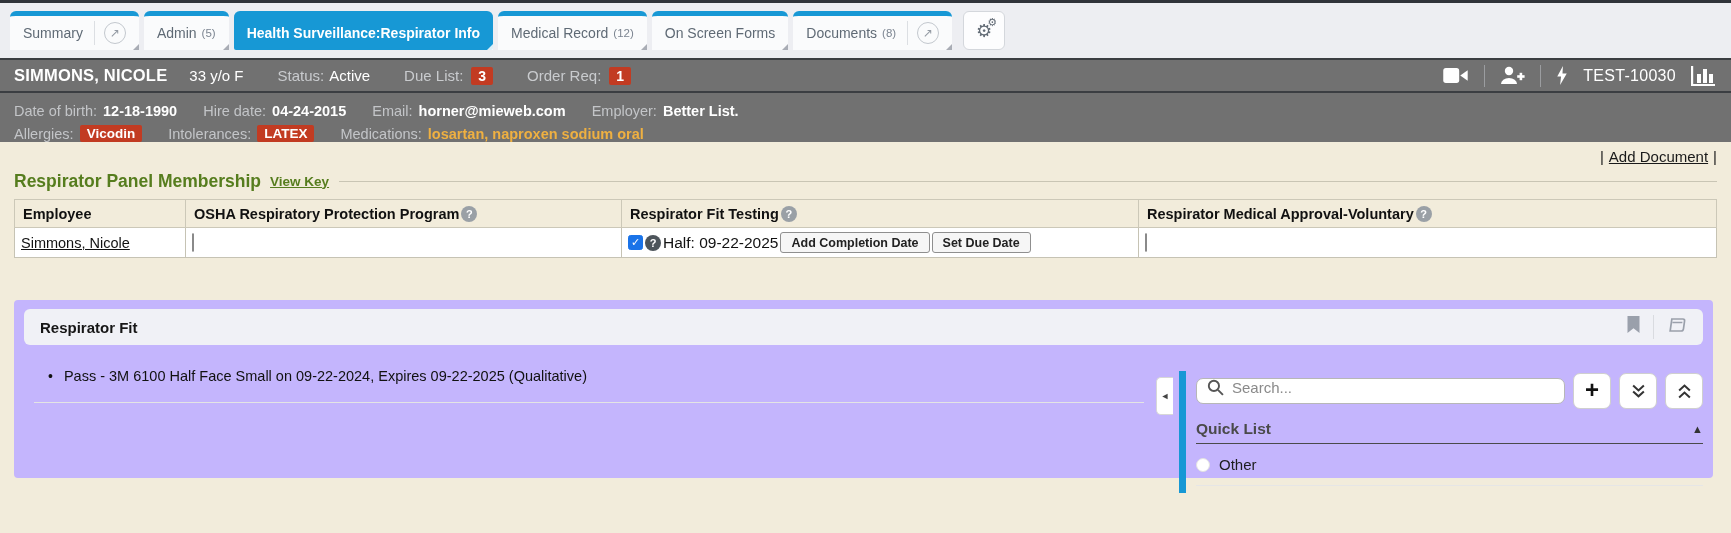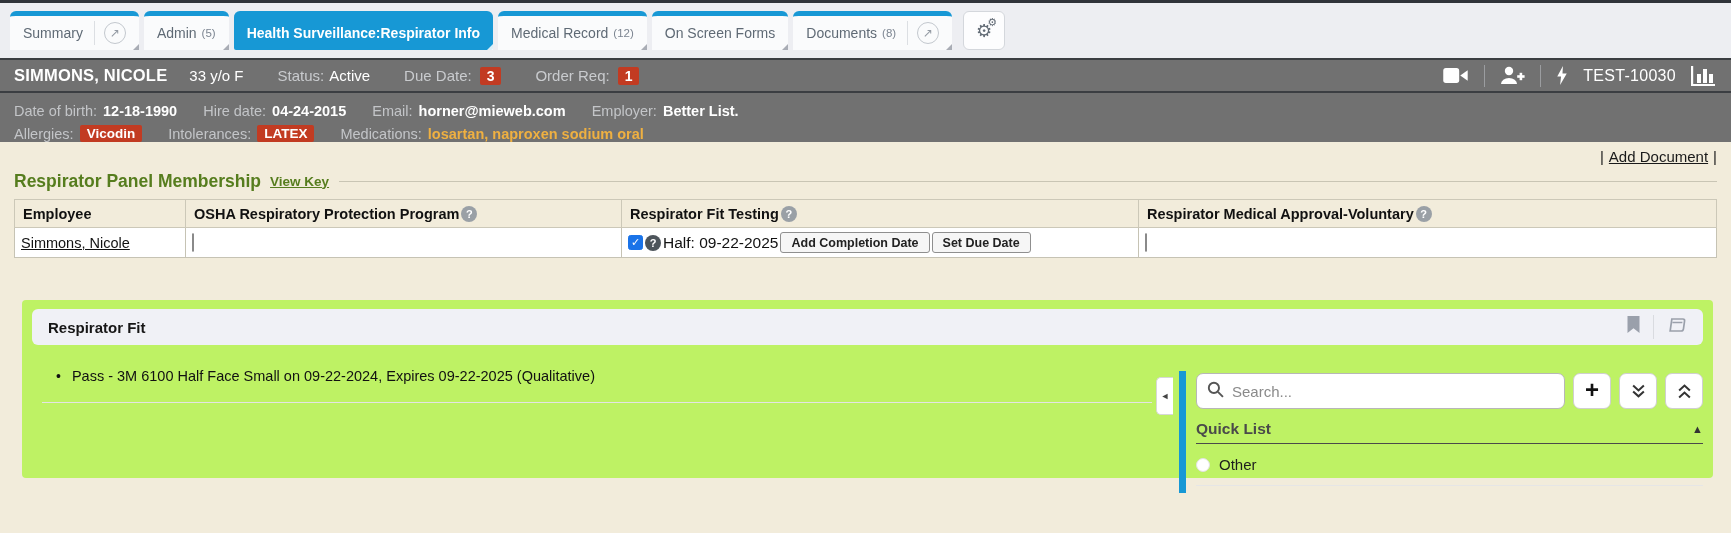--- a/index.html
+++ b/index.html
@@ -84,42 +84,42 @@
   .cb{width:15px;height:15px;background:#fff;border:1.5px solid #8a8a8a;border-radius:2.5px;
        flex:0 0 auto;cursor:pointer;}
   .cb.checked{background:var(--checkbox_blue);border-color:var(--checkbox_blue);
        display:inline-flex;align-items:center;justify-content:center;color:#fff;
        font-size:11px;font-weight:bold;}
   .nexttxt{font-size:15.5px;color:#111;white-space:nowrap;}
   .minibtn{font-family:inherit;font-size:12.5px;font-weight:600;color:#222;background:#f6f6f6;
        border:1px solid #8f8f8f;border-radius:3px;padding:2px 10px;height:21px;cursor:pointer;white-space:nowrap;}
 
   
-  .card{position:absolute;left:14px;right:18px;top:158px;height:178px;background:#bef264;
-       border-radius:4px;padding:9px 10px;margin-left:8px;}
+  .card{position:absolute;left:14px;right:18px;top:158px;height:178px;background:#c4b5fd;
+       border-radius:4px;padding:9px 10px;}
   .cardhead{height:36px;background:#f0f1f6;border-radius:6px;display:flex;align-items:center;
        padding:0 16px;}
   .cardhead .ctitle{font-size:15px;font-weight:bold;color:#161616;}
   .cardhead .cicons{margin-left:auto;display:flex;align-items:center;gap:12px;}
   .cardhead .cdiv{width:1px;height:24px;background:#d9dbe0;}
   .cardbody{position:relative;height:122px;}
   .bulletrow{display:flex;align-items:flex-start;margin-top:22px;padding-left:24px;width:1090px;}
   .bulletrow .dot{font-size:14px;color:#111;margin-right:11px;line-height:1.35;}
   .bulletrow .btext{font-size:14.5px;color:#111;line-height:1.35;}
   .bullet-hr{width:1110px;border-bottom:1px solid #e4e4e4;margin-top:15px;margin-left:10px;}
 
   .sidepanel{position:absolute;top:0;right:0;width:547px;height:122px;}
   .collapsetab{position:absolute;left:0;top:10px;width:17px;height:38px;background:#fff;
        border:1px solid #d7d7d7;border-right:none;border-radius:5px 0 0 5px;
        display:flex;align-items:center;justify-content:center;color:#444;font-size:9px;cursor:pointer;}
   .bluebar{position:absolute;left:23px;top:4px;bottom:-4px;width:7px;background:var(--accent);}
   .sideinner{margin-left:40px;}
   .searchrow{display:flex;align-items:center;gap:8px;margin-top:6px;}
-  .searchbox{flex:1;height:36px;border:1.5px solid #b7b7b7;border-radius:7px;background:#fff;
-       display:flex;align-items:center;padding:0 10px;}
+  .searchbox{flex:1;height:26px;border:1.5px solid #b7b7b7;border-radius:7px;background:#fff;
+       display:flex;align-items:flex-start;padding:0 10px;}
   .searchbox input{border:none;outline:none;flex:1;font-family:inherit;font-size:15px;
        color:#333;margin-left:8px;background:transparent;}
   .searchbox input::placeholder{color:#8a8a8a;}
   .sqbtn{width:38px;height:36px;background:#fff;border:1px solid #cfcfcf;border-radius:7px;
        display:inline-flex;align-items:center;justify-content:center;cursor:pointer;flex:0 0 auto;}
   .plusglyph{font-size:24px;font-weight:bold;color:#111;line-height:1;margin-top:-2px;}
   .qlhead{display:flex;align-items:center;margin-top:11px;padding-bottom:5px;
        border-bottom:1.5px solid #4a4a4a;}
   .qlhead .qltitle{font-size:15.5px;font-weight:bold;color:#4a4a4a;}
   .qlhead .tri{margin-left:auto;font-size:11px;color:#333;cursor:pointer;}
@@ -168,21 +168,21 @@
   </div>
 
   <div class="pbar">
     <span class="pname">SIMMONS, NICOLE</span>
     <span class="agesex">33 y/o F</span>
     <span class="pgroup">
       <span class="lab">Status:</span>
       <span class="val">Active</span>
     </span>
     <span class="pgroup">
-      <span class="lab">Due Date:</span>
+      <span class="lab">Due List:</span>
       <span class="badge">3</span>
     </span>
     <span class="pgroup">
       <span class="lab">Order Req:</span>
       <span class="badge">1</span>
     </span>
     <span class="pright">
       <span class="icobtn">
         <svg width="26" height="17" viewBox="0 0 24 16">
             <rect x="0" y="1" width="15" height="14" rx="2.5" fill="#fff"></rect>

